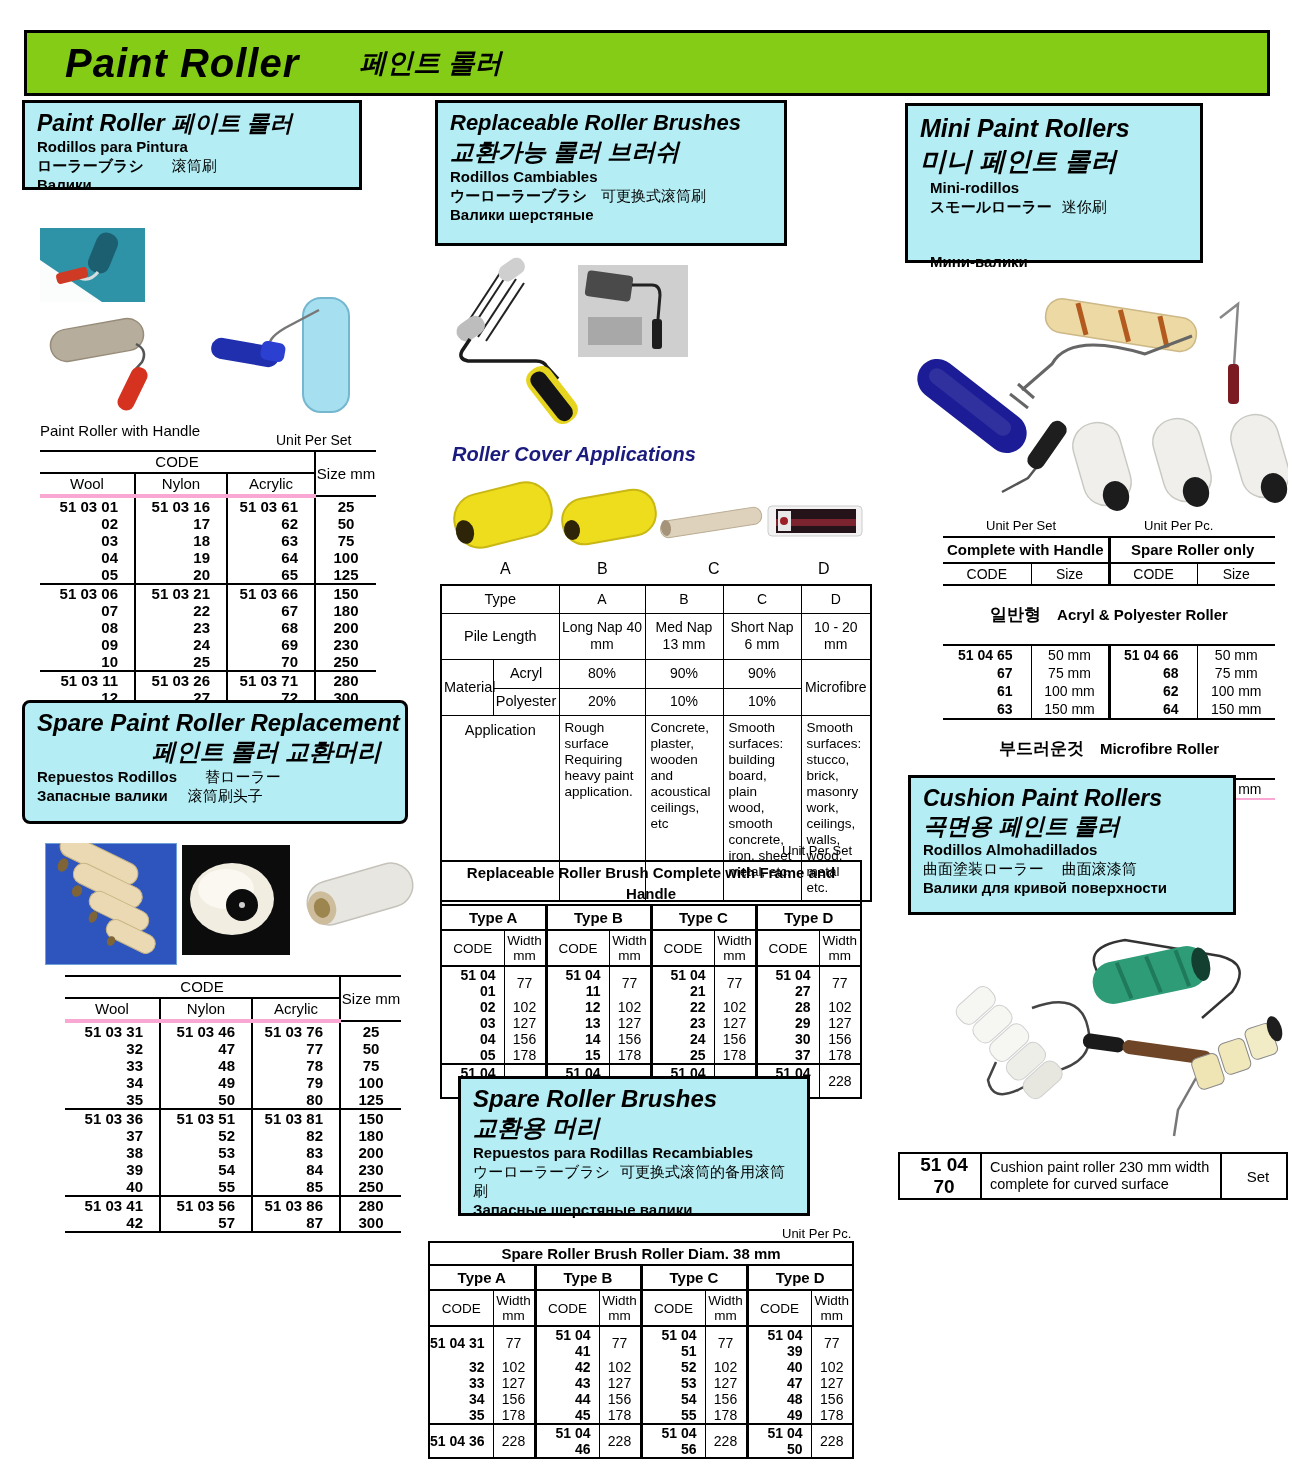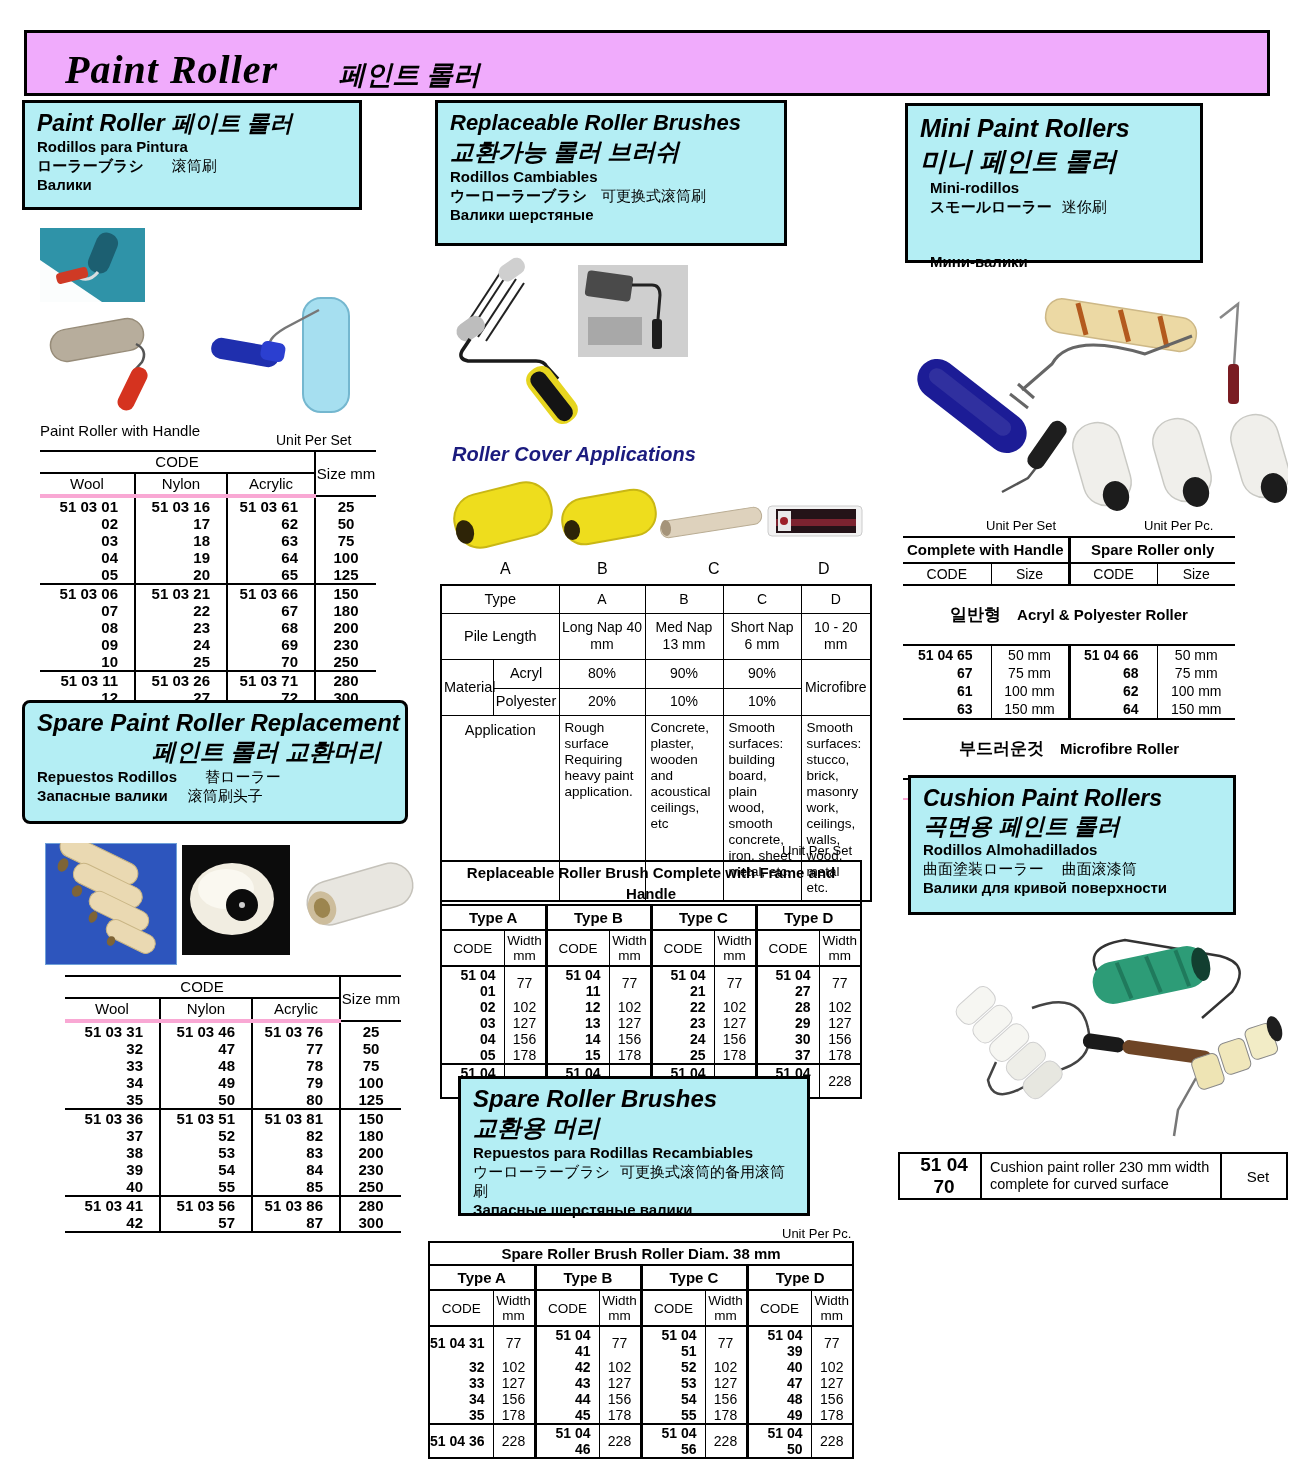--- a/index.html
+++ b/index.html
@@ -1,21 +1,21 @@
 <!DOCTYPE html>
 <html><head>
 <meta charset="utf-8">
 <title>Paint Roller Catalog</title>
 <style>
   html,body{margin:0;padding:0;background:#fff;font-family:"Liberation Sans",sans-serif;color:#000;}
   #page{position:relative;width:1292px;height:1464px;background:#fff;overflow:hidden;}
   .abs{position:absolute;}
 
   
-  .hdr{position:absolute;left:24px;top:30px;width:1240px;height:60px;background:#f0abfc;border:3px solid #000;display:flex;align-items:flex-end;font-family:Liberation Serif, serif;}
+  .hdr{position:absolute;left:24px;top:30px;width:1240px;height:60px;background:#84cc16;border:3px solid #000;display:flex;align-items:center;}
   .hdr-en{font-size:40px;font-weight:bold;font-style:italic;margin-left:38px;letter-spacing:1px;}
   .hdr-ko{font-size:27px;font-weight:bold;font-style:italic;margin-left:60px;}
 
   
   .cbox{position:absolute;background:#b4eef4;border:3px solid #000;box-sizing:border-box;padding:6px 10px 4px 12px;}
   .cbox .t1{font-size:23px;font-weight:bold;font-style:italic;line-height:28px;white-space:nowrap;}
   .cbox .t1k{font-size:24px;font-weight:bold;font-style:italic;line-height:30px;}
   .cbox .ln{font-size:15px;font-weight:bold;line-height:19px;}
   .cbox .ln .gap{display:inline-block;width:28px;}
 
@@ -56,21 +56,21 @@
   .mid-tbl td.c2,.mid-tbl td.c4,.mid-tbl td.c6{border-left:3px solid #000;}
   .mid-tbl tr.grp td{border-top:2px solid #000;}
 
   
   .apps-tbl{border:2px solid #000;font-size:14px;}
   .apps-tbl td{border:1.5px solid #000;text-align:center;line-height:17px;padding:2px 2px;}
   .apps-tbl td.app{ text-align:left;vertical-align:top;font-size:13.5px;line-height:16px;padding:4px 5px;}
   .apps-tbl td.lab{font-size:14.5px;}
 
   
-  .mini-tbl{border-top:2px solid #000;border-bottom:2px solid #f9a8d4;font-size:14px;}
+  .mini-tbl{border-top:2px solid #000;border-bottom:2px solid #f9a8d4;font-size:14px;margin-left:40px;}
   .mini-tbl .h1 th{font-weight:bold;font-size:15px;line-height:24px;border-bottom:2px solid #000;text-align:center;}
   .mini-tbl .h2 th{font-weight:normal;line-height:20px;border-bottom:2px solid #000;text-align:center;}
   .mini-tbl th.thin,.mini-tbl td.c1,.mini-tbl td.c3{border-left:1.5px solid #000;}
   .mini-tbl th.div,.mini-tbl td.c2{border-left:3px solid #000;}
   .mini-tbl .sect td{border-top:2px solid #000;border-bottom:2px solid #000;text-align:center;padding:20px 0;}
   .mini-tbl .sect .ko{font-size:17px;font-weight:bold;margin-right:16px;}
   .mini-tbl .sect .en{font-size:15px;font-weight:bold;}
   .mini-tbl td{line-height:18px;}
   .mini-tbl td.c0,.mini-tbl td.c2{font-weight:bold;text-align:right;padding-right:18px;}
   .mini-tbl td.c1,.mini-tbl td.c3{text-align:center;}
@@ -87,21 +87,21 @@
 </head>
 <body>
 
 <div id="page">
 
   <div class="hdr">
     <span class="hdr-en">Paint Roller</span>
     <span class="hdr-ko">페인트 롤러</span>
   </div>
 
-  <div class="cbox" style="left:22px;top:100px;width:340px;height:110px;">
+  <div class="cbox" style="left:22px;top:100px;width:340px;height:90px;">
     <div class="t1">Paint Roller 페이트 롤러</div>
     <div class="ln">Rodillos para Pintura</div>
     <div class="ln">
       <span>ローラーブラシ</span><span class="gap"></span><span style="font-weight:normal;">滚筒刷</span>
     </div>
     <div class="ln">Валики</div>
   </div>
 
   <div class="abs" style="left:40px;top:228px;">
     <svg width="105" height="74" viewBox="0 0 105 74">

